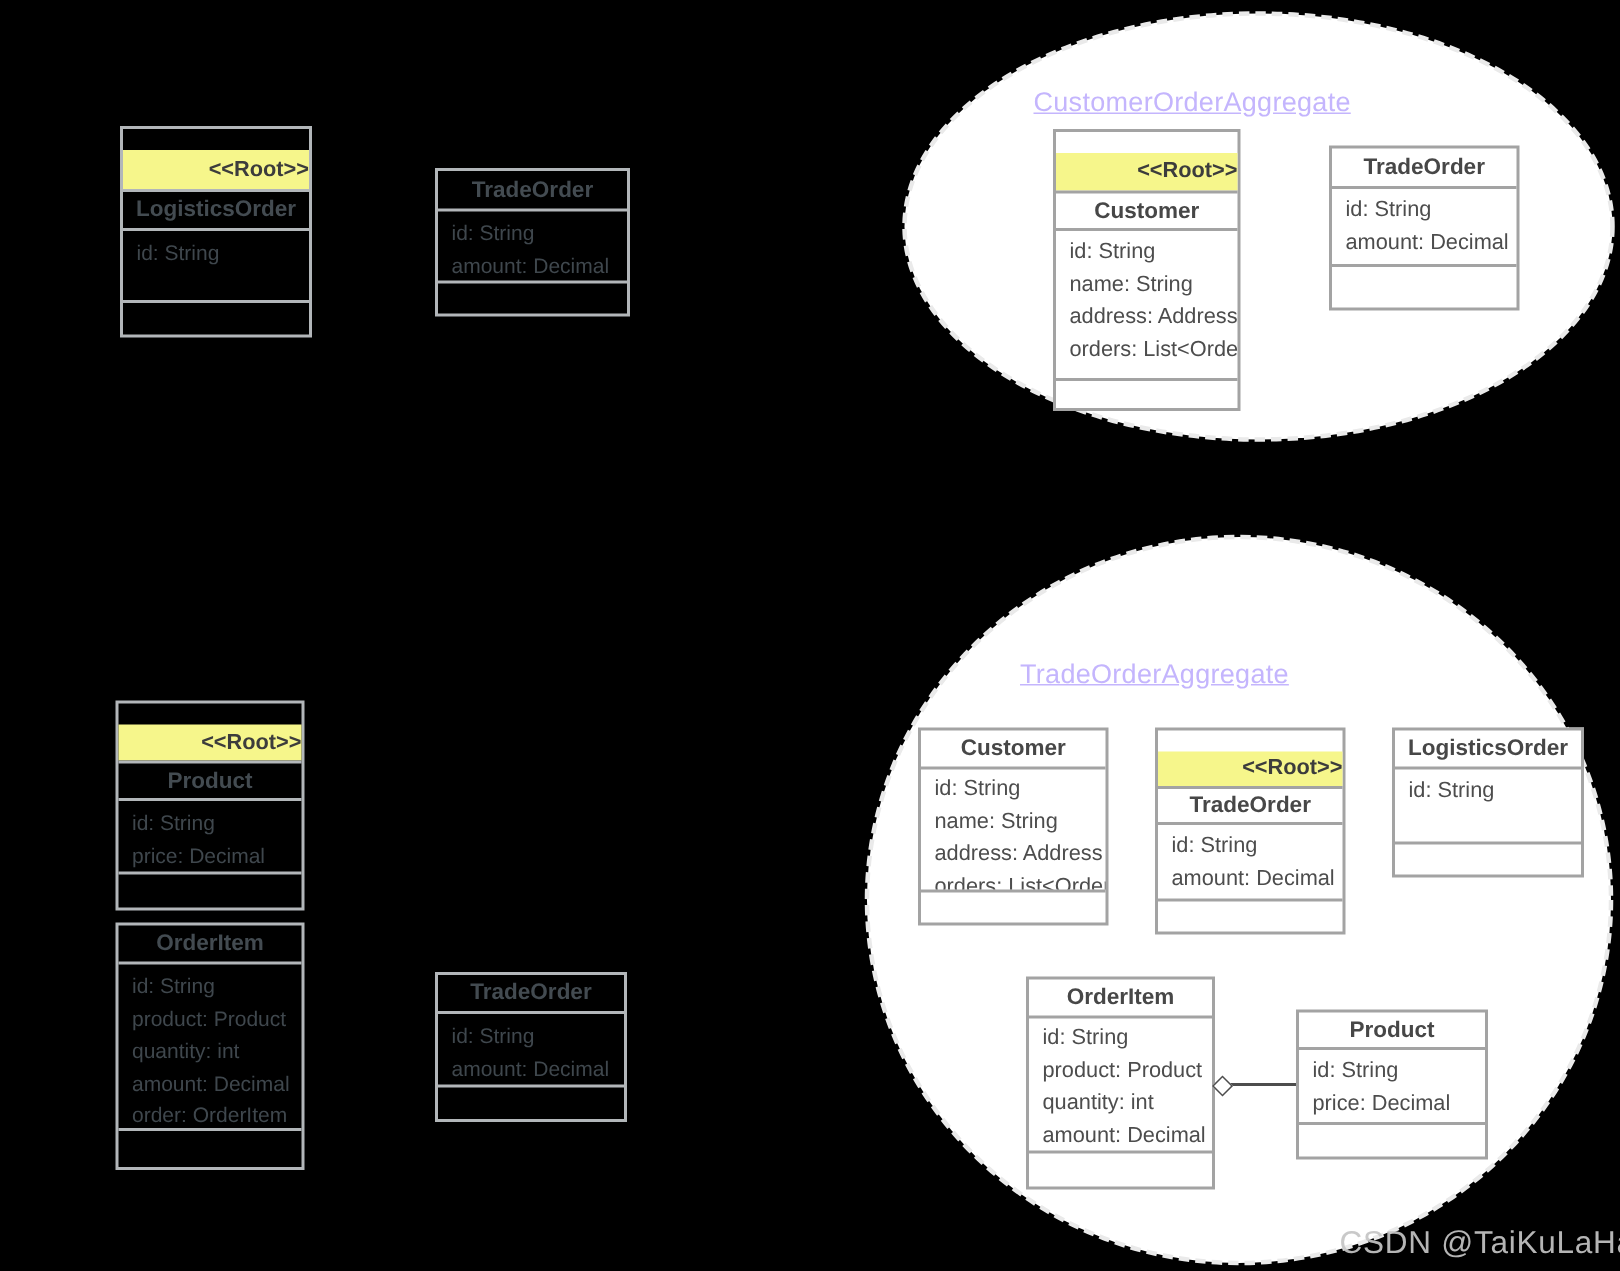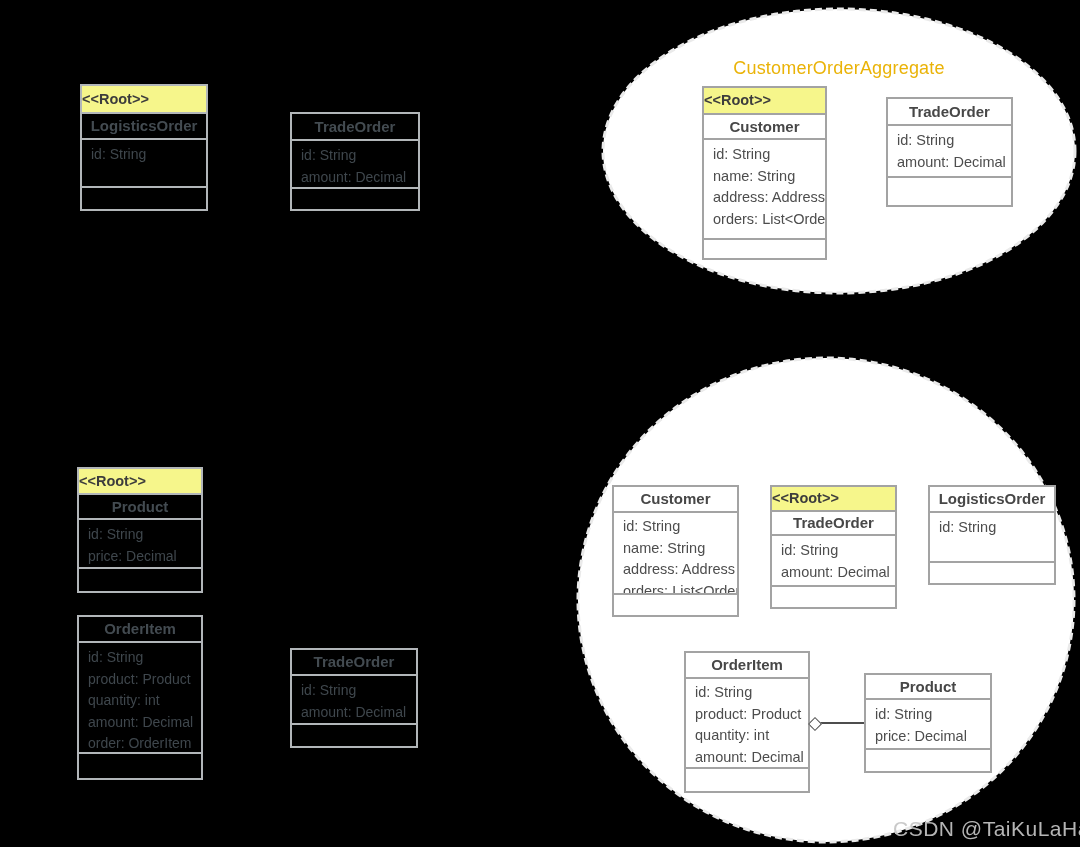--- a/index.html
+++ b/index.html
@@ -8,44 +8,45 @@
     background:#000;
     overflow:hidden;
     position:relative;
     font-family:"Liberation Sans", sans-serif;
   }
   #canvas{position:absolute;left:0;top:0;width:1080px;height:847px;}
   #ellipse-layer{position:absolute;left:0;top:0;}
 
   .agg-title{
     position:absolute;
-    text-align:center;
     font-size:18px;
-    color:#eab308;
+    color:#c4b5fd;
     letter-spacing:0.2px;
+    text-decoration:underline;
   }
 
   .uml-box{
     position:absolute;
     box-sizing:border-box;
     border:2px solid #a3a3a3;
   }
   .uml-box.light{background:#ffffff;}
   .uml-box.dark{border-color:#b2b6b9;background:transparent;}
 
   .uml-box > div{box-sizing:border-box;overflow:hidden;}
   .uml-box.light > div + div{border-top:2px solid #a3a3a3;}
   .uml-box.dark  > div + div{border-top:2px solid #b2b6b9;}
 
   .row-root{
     background:#f6f68b;
-    text-align:left;
+    text-align:right;
     font-weight:bold;
     font-size:14.5px;
     color:#3c3c3c;
+    margin-top:14px;
   }
   .row-name{
     text-align:center;
     font-weight:bold;
     font-size:15px;
   }
   .light .row-name{color:#474747;}
   .dark  .row-name{color:#434b51;}
 
   .row-attrs{padding:4px 16px 0 9px;}
@@ -153,20 +154,21 @@
 
   <div class="uml-box light" style="left:886px;top:97px;width:127px">
     <div class="row-name" style="height:25px;line-height:25px">TradeOrder</div>
     <div class="row-attrs" style="height:52px">
       <div class="attr-line">id: String</div>
       <div class="attr-line">amount: Decimal</div>
     </div>
     <div class="row-empty" style="height:29px"></div>
   </div>
 
+  <div class="agg-title" style="left:680px;top:439px;width:300px">TradeOrderAggregate</div>
 
   <div class="uml-box light" style="left:612px;top:485px;width:127px">
     <div class="row-name" style="height:24px;line-height:24px">Customer</div>
     <div class="row-attrs" style="height:82px;padding-top:3px">
       <div class="attr-line">id: String</div>
       <div class="attr-line">name: String</div>
       <div class="attr-line">address: Address</div>
       <div class="attr-line">orders: List&lt;Order&gt;</div>
     </div>
     <div class="row-empty" style="height:22px"></div>

